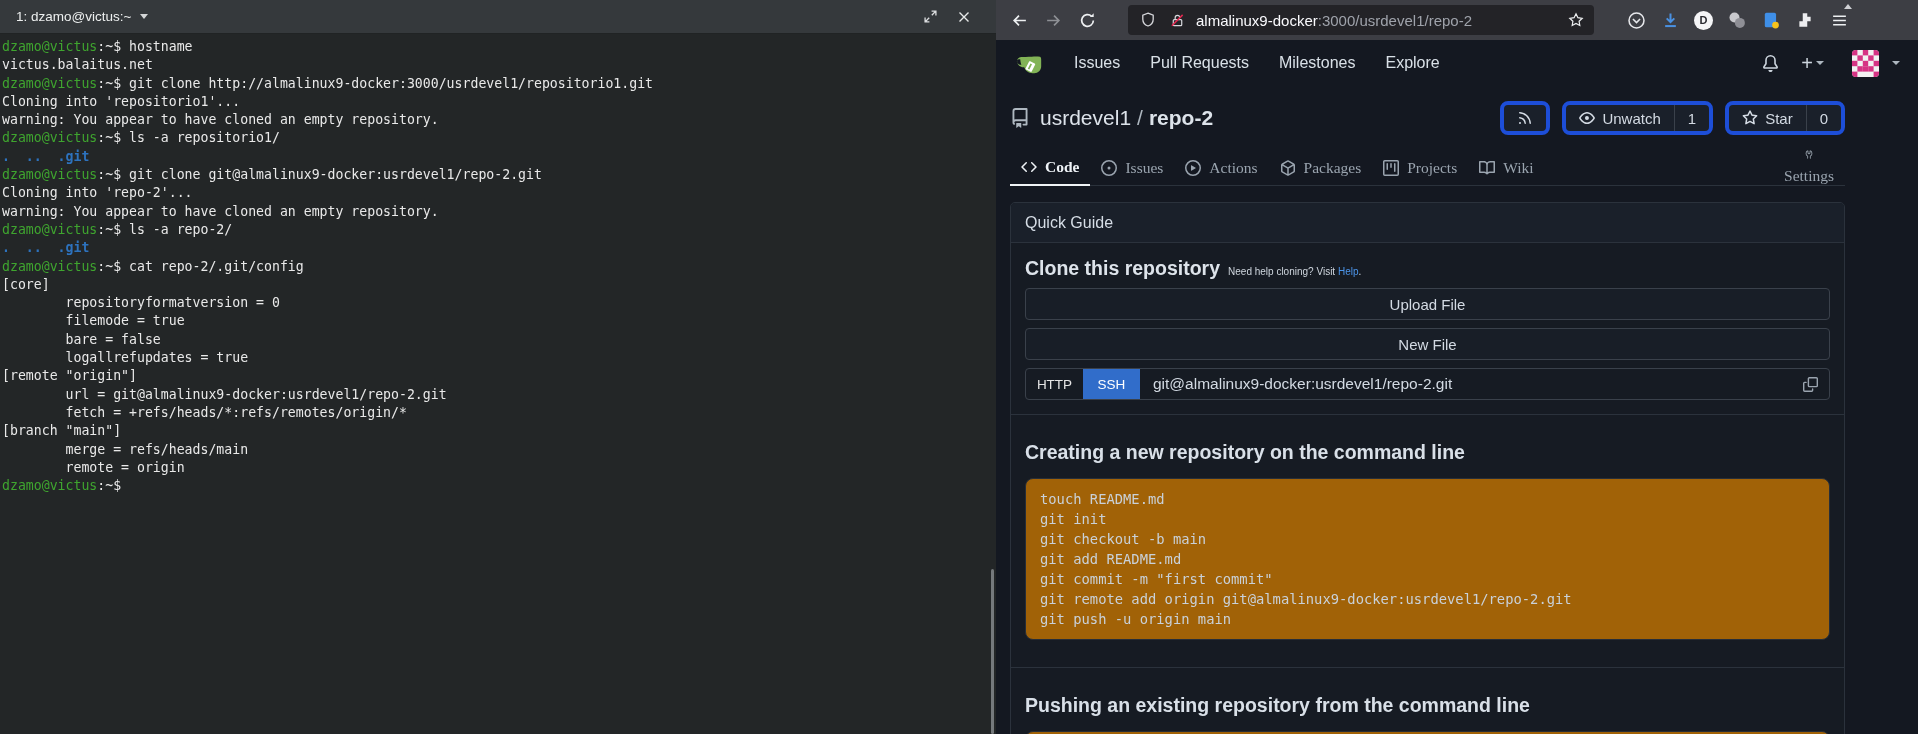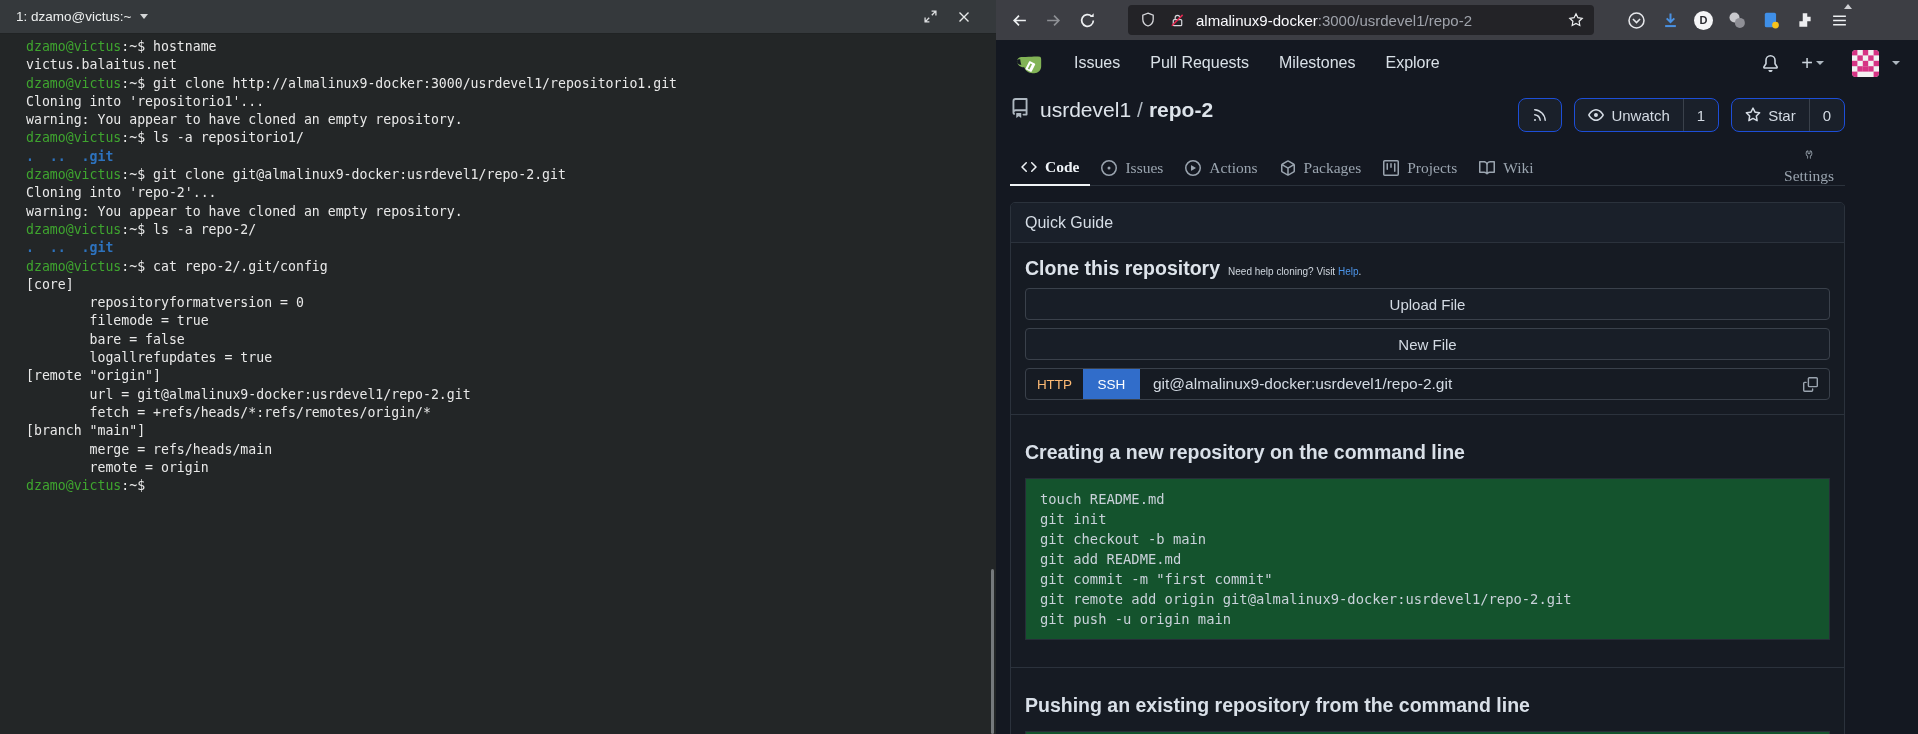--- a/index.html
+++ b/index.html
@@ -7,21 +7,21 @@
   .screen { position:relative; width:1918px; height:734px; overflow:hidden; background:#050505; }
 
   
   .terminal { position:absolute; left:0; top:0; width:996px; height:734px; background:#232627; }
   .term-titlebar { height:34px; background:#35393c; border-bottom:1px solid #202324; display:flex; align-items:center; padding:0 16px; }
   .term-title { color:#edefef; font-size:13.5px; white-space:nowrap; }
   .caret-down { width:0; height:0; border-left:4.5px solid transparent; border-right:4.5px solid transparent; border-top:5px solid #d4d6d7; margin-left:9px; }
   .term-winbtns { margin-left:auto; display:flex; align-items:center; gap:18px; padding-right:8px; }
   .term-winbtn { width:16px; height:16px; display:flex; align-items:center; justify-content:center; }
   .term-body { padding:4px 2px; font-family:"DejaVu Sans Mono", monospace; font-size:13.2px; line-height:18.3px; color:#e9e9e9; }
-  .term-line { white-space:pre;margin-left:24px; }
+  .term-line { white-space:pre; }
   .tc-g { color:#3fa52f; }
   .tc-b { color:#2d72bd; font-weight:bold; }
   .term-scrollbar { position:absolute; right:2px; top:569px; width:3px; height:165px; background:#75797c; border-radius:2px; }
 
   
   .browser { position:absolute; left:996px; top:0; width:922px; height:734px; background:#14181f; }
   .ff-toolbar { height:40px; background:#3d3e44; display:flex; align-items:center; padding:8px 8px; }
   .ff-nav-btn { width:30px; height:30px; border-radius:4px; display:flex; align-items:center; justify-content:center; color:#eef0f2; }
   .ff-nav-btn + .ff-nav-btn { margin-left:4px; }
   .ff-nav-btn.disabled { color:#8e9095; }
@@ -40,53 +40,53 @@
   .g-navbar { height:46px; display:flex; align-items:center; padding:0 18px; }
   .g-logo { width:30px; height:30px; display:flex; }
   .g-nav-link { font-size:16px; color:#d9e0e7; margin-left:30px; text-decoration:none; cursor:pointer; }
   .g-nav-right { margin-left:auto; display:flex; align-items:center; gap:10px; }
   .g-nav-icon { display:flex; align-items:center; color:#cdd5de; padding:0 6px; }
   .g-plus { font-size:20px; color:#cdd5de; font-weight:400; }
   .small-caret { width:0; height:0; border-left:4px solid transparent; border-right:4px solid transparent; border-top:4.5px solid #aeb7c0; margin-left:3px; }
   .g-avatar { width:27px; height:27px; border-radius:4px; overflow:hidden; display:flex; margin-left:12px; }
 
   .g-main { margin-left:14px; width:835px; }
-  .g-repo-header { display:flex; align-items:flex-start; margin-top:12px; height:40px; }
+  .g-repo-header { display:flex; align-items:center; margin-top:12px; height:40px; }
   .g-repo-icon { display:flex; color:#aeb7c0; margin-right:10px; }
   .g-repo-title { font-size:21px; color:#dde3ea; }
   .g-repo-title .owner { font-weight:400; }
   .g-repo-title .slash { margin:0 6px; color:#aeb7c0; }
   .g-repo-title .name { font-weight:700; }
   .g-header-btns { margin-left:auto; display:flex; align-items:center; gap:12px; }
-  .g-btn-group { display:flex; height:34px; border:1px solid #1d4ed8; border-radius:8px; background:#1a202a; overflow:hidden; }
+  .g-btn-group { display:flex; height:34px; border:4px solid #1d4ed8; border-radius:8px; background:#1a202a; overflow:hidden; }
   .g-btn { display:flex; align-items:center; gap:7px; padding:0 13px; font-size:15px; color:#d3dae3; background:transparent; border:none; cursor:pointer; font-family:inherit; }
   .g-count { display:flex; align-items:center; padding:0 13px; font-size:15px; border-left:1px solid #3a414b; color:#d3dae3; }
   .g-iconbtn { width:42px; justify-content:center; padding:0; }
 
   .g-tabs { display:flex; align-items:stretch; margin-top:12px; height:36px; border-bottom:1px solid #2b323c;font-family:Liberation Serif, serif; }
   .g-tab { display:flex; align-items:center; gap:8px; padding:0 11px; font-size:15.5px; color:#9aa4af; cursor:pointer; }
   .g-tab.active { color:#eef2f6; font-weight:600; border-bottom:2px solid #f0f3f6; margin-bottom:-1px; }
   .g-tab-settings { margin-left:auto;flex-direction:column; }
 
   .g-box { border:1px solid #2b323c; border-radius:5px; background:#161b23; margin-top:16px; overflow:hidden; }
   .g-box-header { height:40px; display:flex; align-items:center; padding:0 14px; background:#1a202a; border-bottom:1px solid #2b323c; font-size:16px; color:#d6dde6; }
   .g-section { padding:14px; }
   .g-clone-heading-row { display:flex; align-items:baseline; gap:8px; }
   .g-clone-heading { font-size:19.5px; font-weight:700; color:#dde3ea; }
   .g-clone-help { font-size:10px; color:#cfd6de; }
   .g-link { color:#4c95ea; cursor:pointer; text-decoration:none; }
   .g-wide-btn { width:100%; height:32px; margin-top:8px; background:#181e27; border:1px solid #3a414b; border-radius:4px; color:#d3dae3; font-size:15px; display:flex; align-items:center; justify-content:center; cursor:pointer; font-family:inherit; }
   .g-clone-row { margin-top:8px; display:flex; align-items:stretch; height:32px; border:1px solid #3a414b; border-radius:4px; overflow:hidden; }
-  .g-proto { width:57px; display:flex; align-items:center; justify-content:center; font-size:13.5px; color:#fdba74; background:transparent; border:none; cursor:pointer; font-family:inherit; }
+  .g-proto { width:57px; display:flex; align-items:center; justify-content:center; font-size:13.5px; color:#e5e5e5; background:transparent; border:none; cursor:pointer; font-family:inherit; }
   .g-proto.active { background:#316dca; color:#ffffff; }
   .g-clone-input { flex:1; background:transparent; border:none; outline:none; color:#d3dae3; font-size:15.5px; padding:0 13px; font-family:inherit; }
   .g-copy-btn { width:38px; display:flex; align-items:center; justify-content:center; color:#9aa4af; background:transparent; border:none; cursor:pointer; }
   .g-divider { border-top:1px solid #2b323c; }
   .g-sec-heading { font-size:19.5px; font-weight:600; color:#d9e0e8; padding:26px 14px 0; }
-  .g-code { margin:14px 14px 27px; background:#14532d; border:1px solid #272e38; border-radius:0; padding:10px 14px; font-family:"DejaVu Sans Mono", monospace; font-size:13.8px; line-height:20px; color:#c9d1d9; white-space:pre; }
+  .g-code { margin:14px 14px 27px; background:#a16207; border:1px solid #272e38; border-radius:8px; padding:10px 14px; font-family:"DejaVu Sans Mono", monospace; font-size:13.8px; line-height:20px; color:#c9d1d9; white-space:pre; }
   .g-code.stub { height:60px; margin-bottom:0; }
   svg { display:block; }
 </style>
 </head>
 <body>
 
 <div class="screen">
 
   <div class="terminal">
     <div class="term-titlebar">

